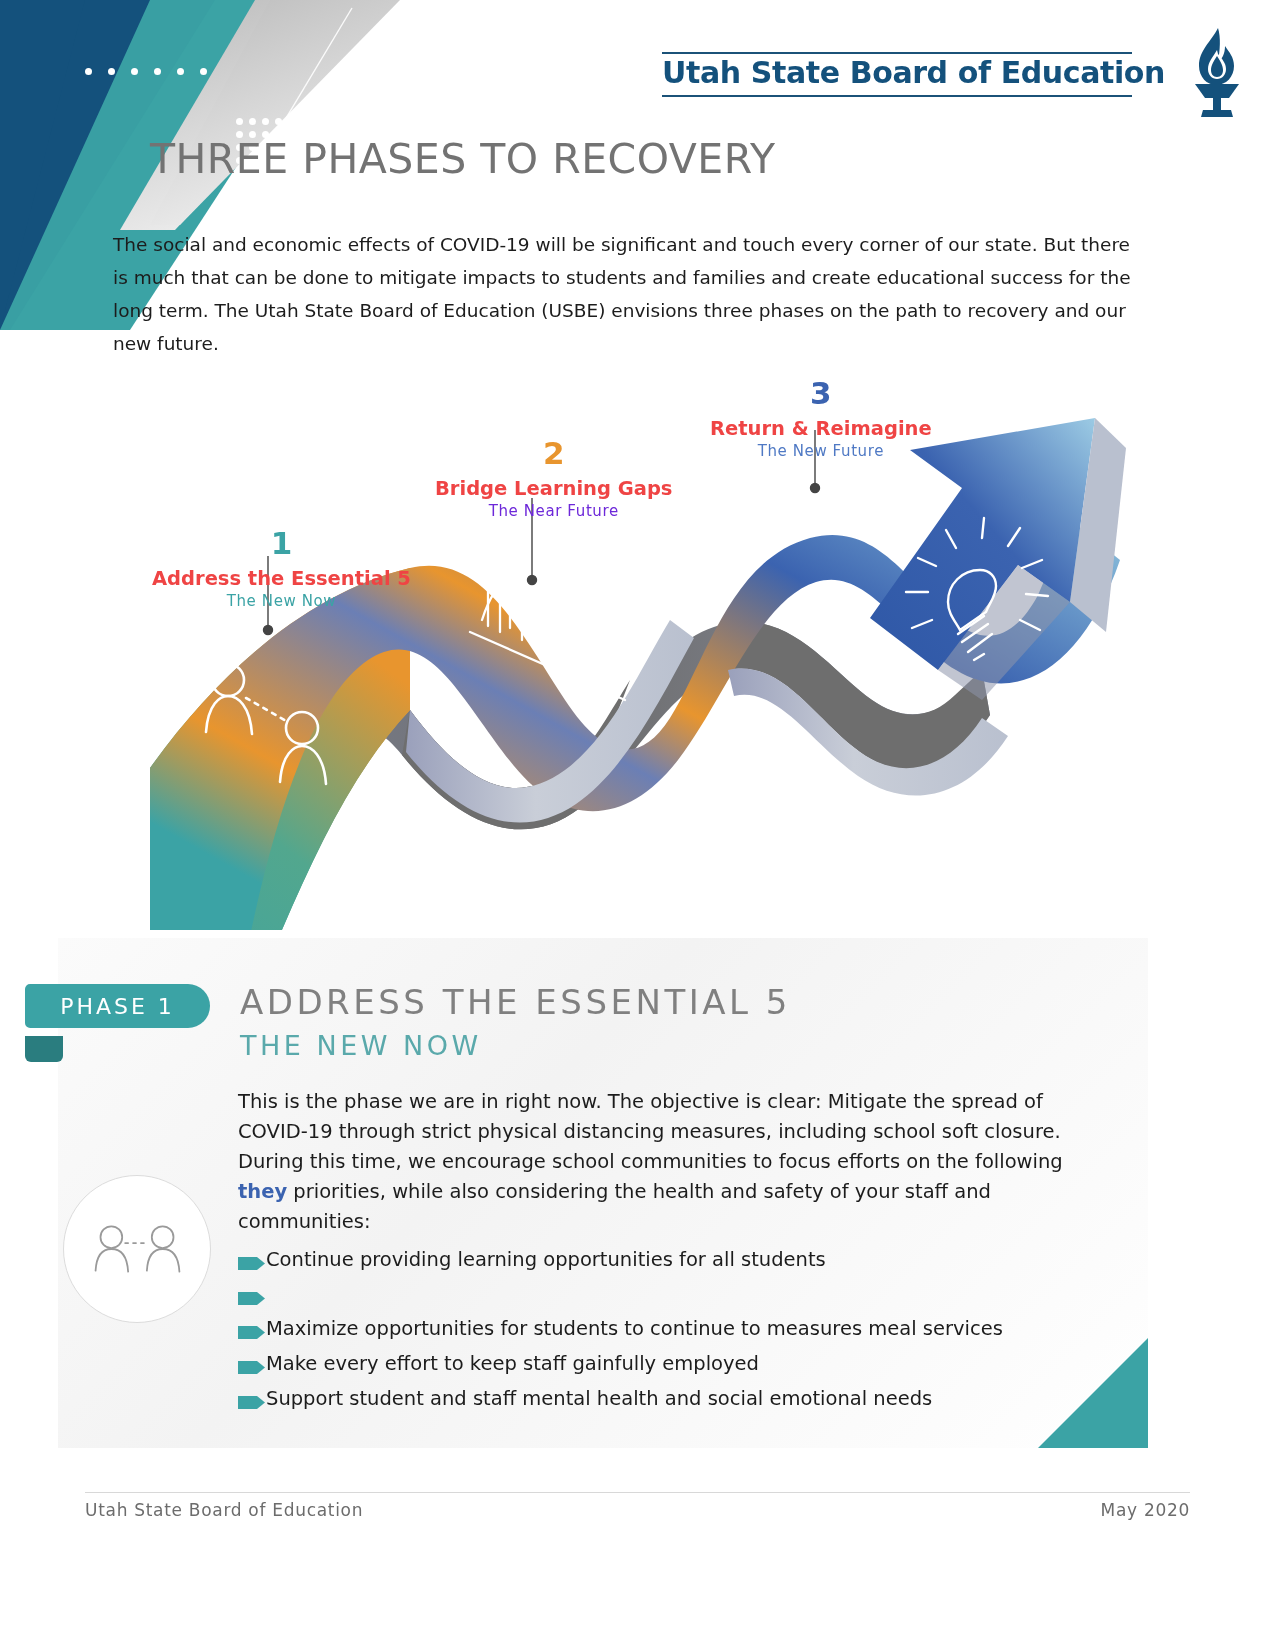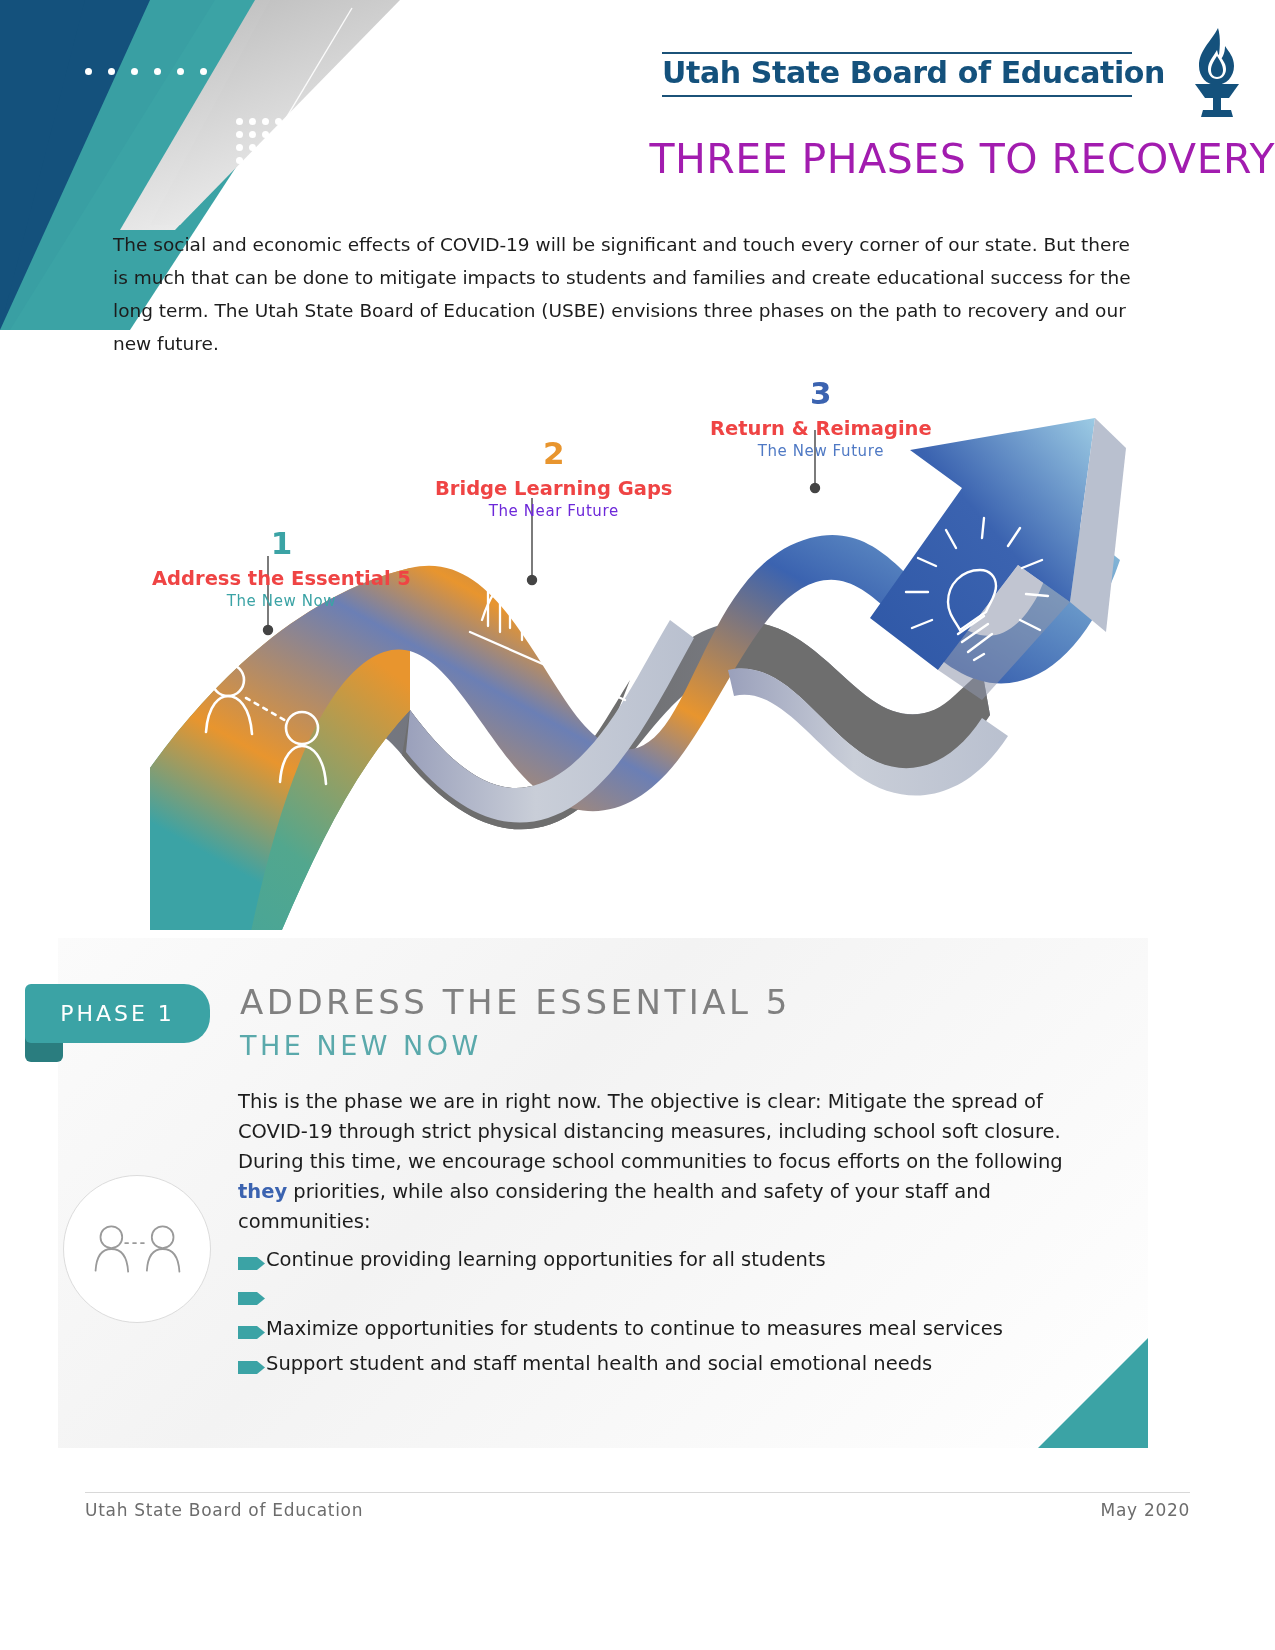--- a/index.html
+++ b/index.html
@@ -27,24 +27,24 @@
   .logo-rule { width: 470px; height: 2px; background: #1b5278; }
   .logo-text {
     font-family: "DejaVu Sans", sans-serif;
     font-weight: bold; font-size: 30px; letter-spacing: -0.4px;
     color: #14517c; padding: 2px 0 4px 0; line-height: 1.15; white-space: nowrap;
   }
   .logo-torch { position: absolute; right: 20px; top: 26px; width: 78px; height: 92px; }
 
   
   .main-title {
-    position: absolute; left: 0; right: 0; top: 135px; text-align: right;
+    position: absolute; left: 0; right: 0; top: 135px; text-align: left;
     font-family: "DejaVu Sans", sans-serif;
     font-size: 41px; font-weight: normal; letter-spacing: 0.5px;
-    color: #a21caf; padding-left: 150px;
+    color: #737373; padding-left: 150px;
   }
 
   
   .intro {
     position: absolute; left: 113px; top: 228px; width: 1030px;
     font-family: "DejaVu Sans", sans-serif;
     font-size: 18.5px; line-height: 33px; color: #1c1c1c;
   }
 
   
@@ -79,21 +79,21 @@
     position: absolute; left: 58px; top: 938px; width: 1090px; height: 510px;
     background: linear-gradient(135deg, #fbfbfb 0%, #f3f3f3 40%, #ffffff 100%);
     overflow: hidden;
   }
   .card-corner {
     position: absolute; right: 0; bottom: 0; width: 0; height: 0;
     border-left: 110px solid transparent; border-bottom: 110px solid #3ba3a5;
   }
 
   .phase-badge {
-    position: absolute; left: 25px; top: 984px; width: 185px; height: 59px;
+    position: absolute; left: 25px; top: 984px; width: 185px; height: 44px;
     background: #3ba3a5; border-radius: 6px 26px 26px 6px;
     display: flex; align-items: center; justify-content: center;
     color: #ffffff; font-family: "DejaVu Sans", sans-serif;
     font-size: 22px; letter-spacing: 3px; z-index: 5;
   }
   .badge-shadow {
     position: absolute; left: 25px; top: 1036px; width: 38px; height: 26px;
     background: #2a7d7f; border-radius: 0 0 6px 6px; z-index: 4;
   }
 
@@ -409,20 +409,26 @@
     <div class="bullet">
       <svg class="bullet-mark" viewBox="0 0 28 15">
           <path d="M0 1 H19 L27 7.5 L19 14 H0 Z" fill="#3ba3a5"></path>
         </svg>
       <span class="bullet-text">Maximize opportunities for students to continue to measures meal services</span>
     </div>
     <div class="bullet">
       <svg class="bullet-mark" viewBox="0 0 28 15">
           <path d="M0 1 H19 L27 7.5 L19 14 H0 Z" fill="#3ba3a5"></path>
         </svg>
+      <span class="bullet-text">Make every effort to keep staff gainfully employed</span>
+    </div>
+    <div class="bullet">
+      <svg class="bullet-mark" viewBox="0 0 28 15">
+          <path d="M0 1 H19 L27 7.5 L19 14 H0 Z" fill="#3ba3a5"></path>
+        </svg>
       <span class="bullet-text">Support student and staff mental health and social emotional needs</span>
     </div>
   </div>
 
   <div class="footer-rule"></div>
   <div class="footer-left">Utah State Board of Education</div>
   <div class="footer-right">May 2020</div>
 
 </div>
 

